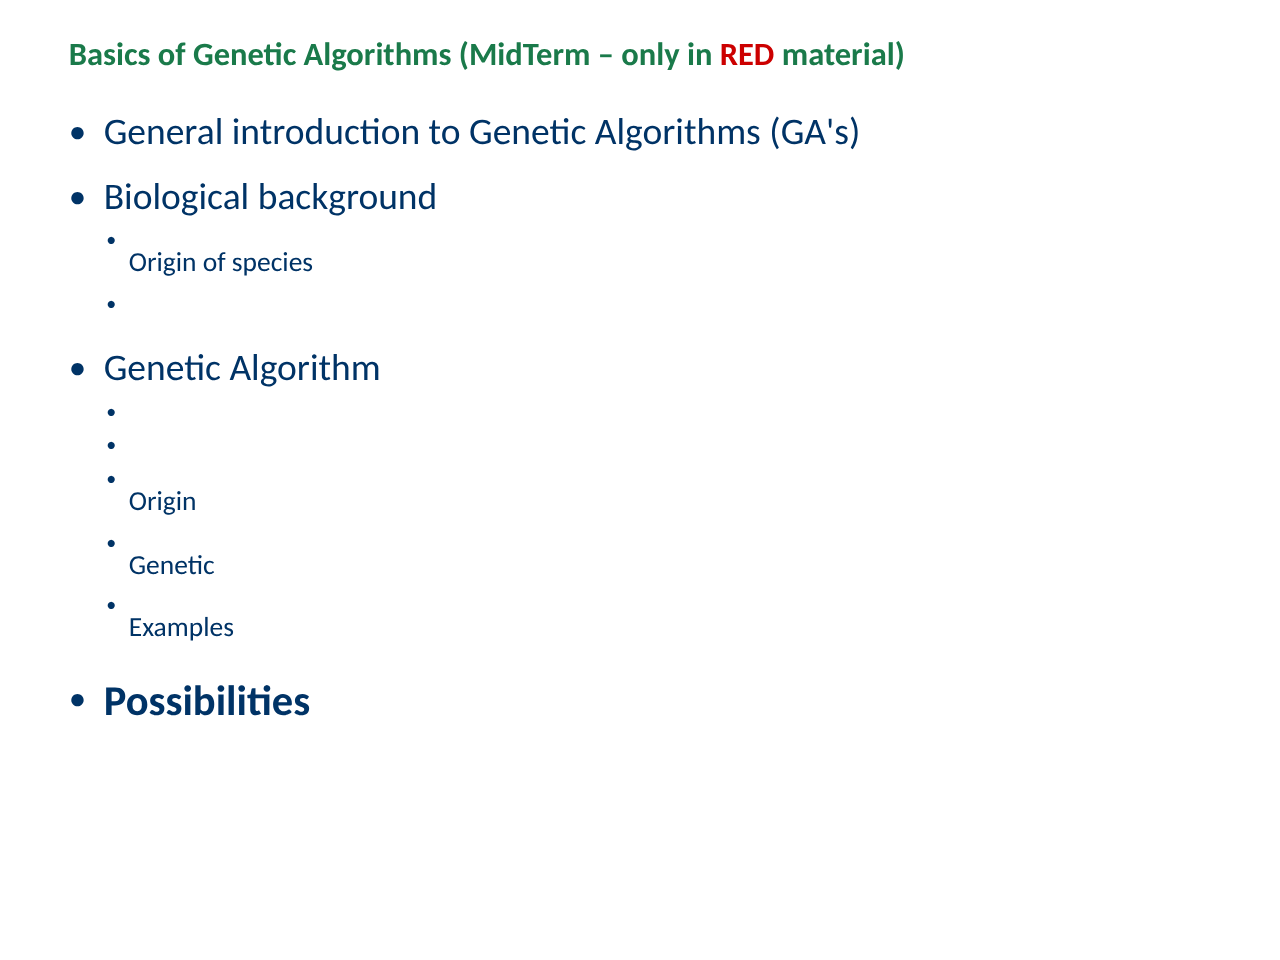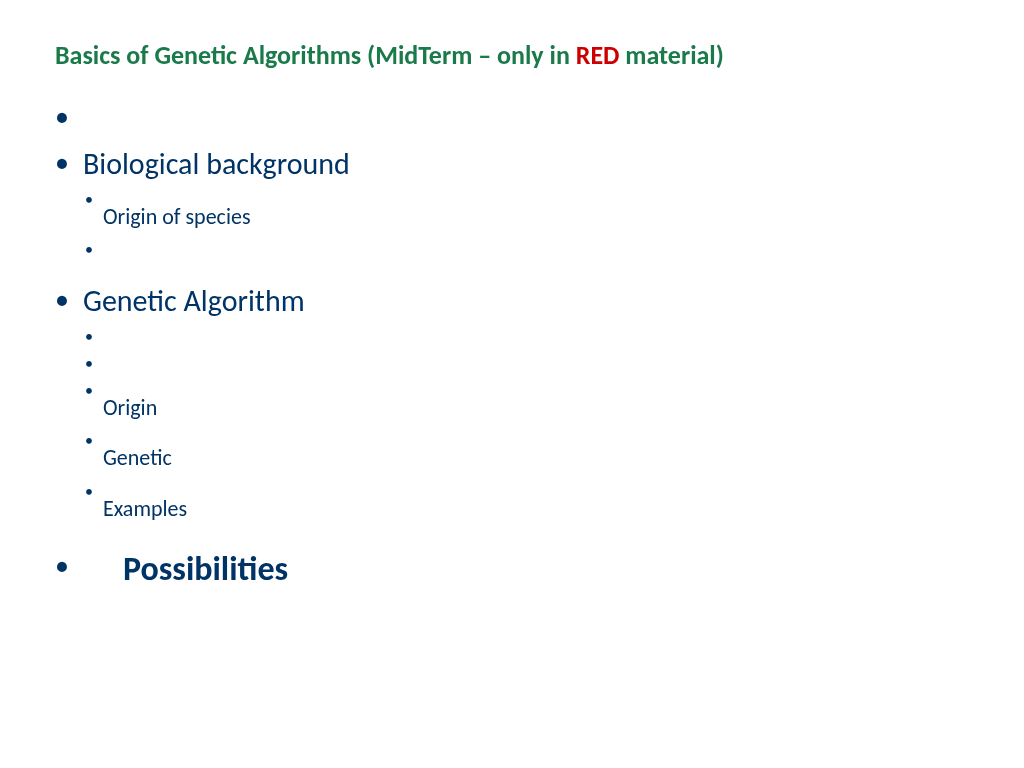--- a/index.html
+++ b/index.html
@@ -12,21 +12,21 @@
       width: 1024px;
       height: 768px;
       background: #ffffff;
       font-family: 'Segoe UI', Calibri, Arial, sans-serif;
       overflow: hidden;
     }
 
     .slide {
       width: 1024px;
       height: 768px;
-      padding: 40px 55px 40px 55px;
+      padding: 28px 55px 40px 55px;
       display: flex;
       flex-direction: column;
     }
 
     .slide-title {
       font-size: 26px;
       font-weight: bold;
       color: #1a7a4a;
       margin-bottom: 28px;
       line-height: 1.2;
@@ -108,20 +108,21 @@
 <div class="slide">
 
   <div class="slide-title">
     <span>Basics of Genetic Algorithms (MidTerm – only in </span><span class="red-word">RED</span><span> material)</span>
   </div>
 
   <div class="content">
 
     <div class="level1-item">
       <span class="bullet-l1">•</span>
+      <span class="level1-text">General introduction to Genetic Algorithms (GA's)</span>
     </div>
 
     <div class="level1-item level1-with-children">
       <div class="level1-row">
         <span class="bullet-l1">•</span>
         <span class="level1-text">Biological background</span>
       </div>
       <div class="level2-list">
         <div class="level2-item">
           <span class="bullet-l2">•</span>
@@ -155,17 +156,17 @@
         </div>
         <div class="level2-item">
           <span class="bullet-l2">•</span>
           <span class="level2-text">Examples</span>
         </div>
       </div>
     </div>
 
     <div class="level1-item">
       <span class="bullet-l1">•</span>
-      <span class="level1-text" style="font-size: 34px; font-weight: bold; margin-left: 40px;">Possibilities</span>
+      <span class="level1-text" style="font-size: 34px; font-weight: bold;">Possibilities</span>
     </div>
 
   </div>
 </div>
 
 </body></html>

